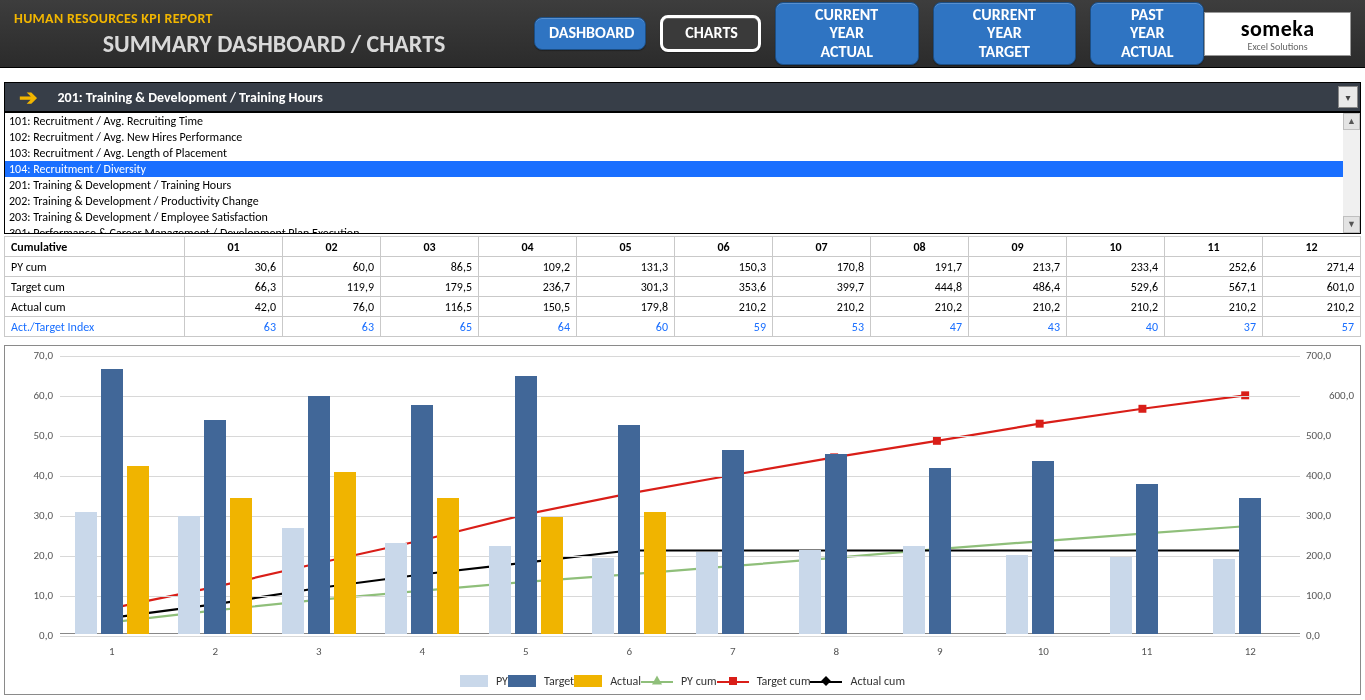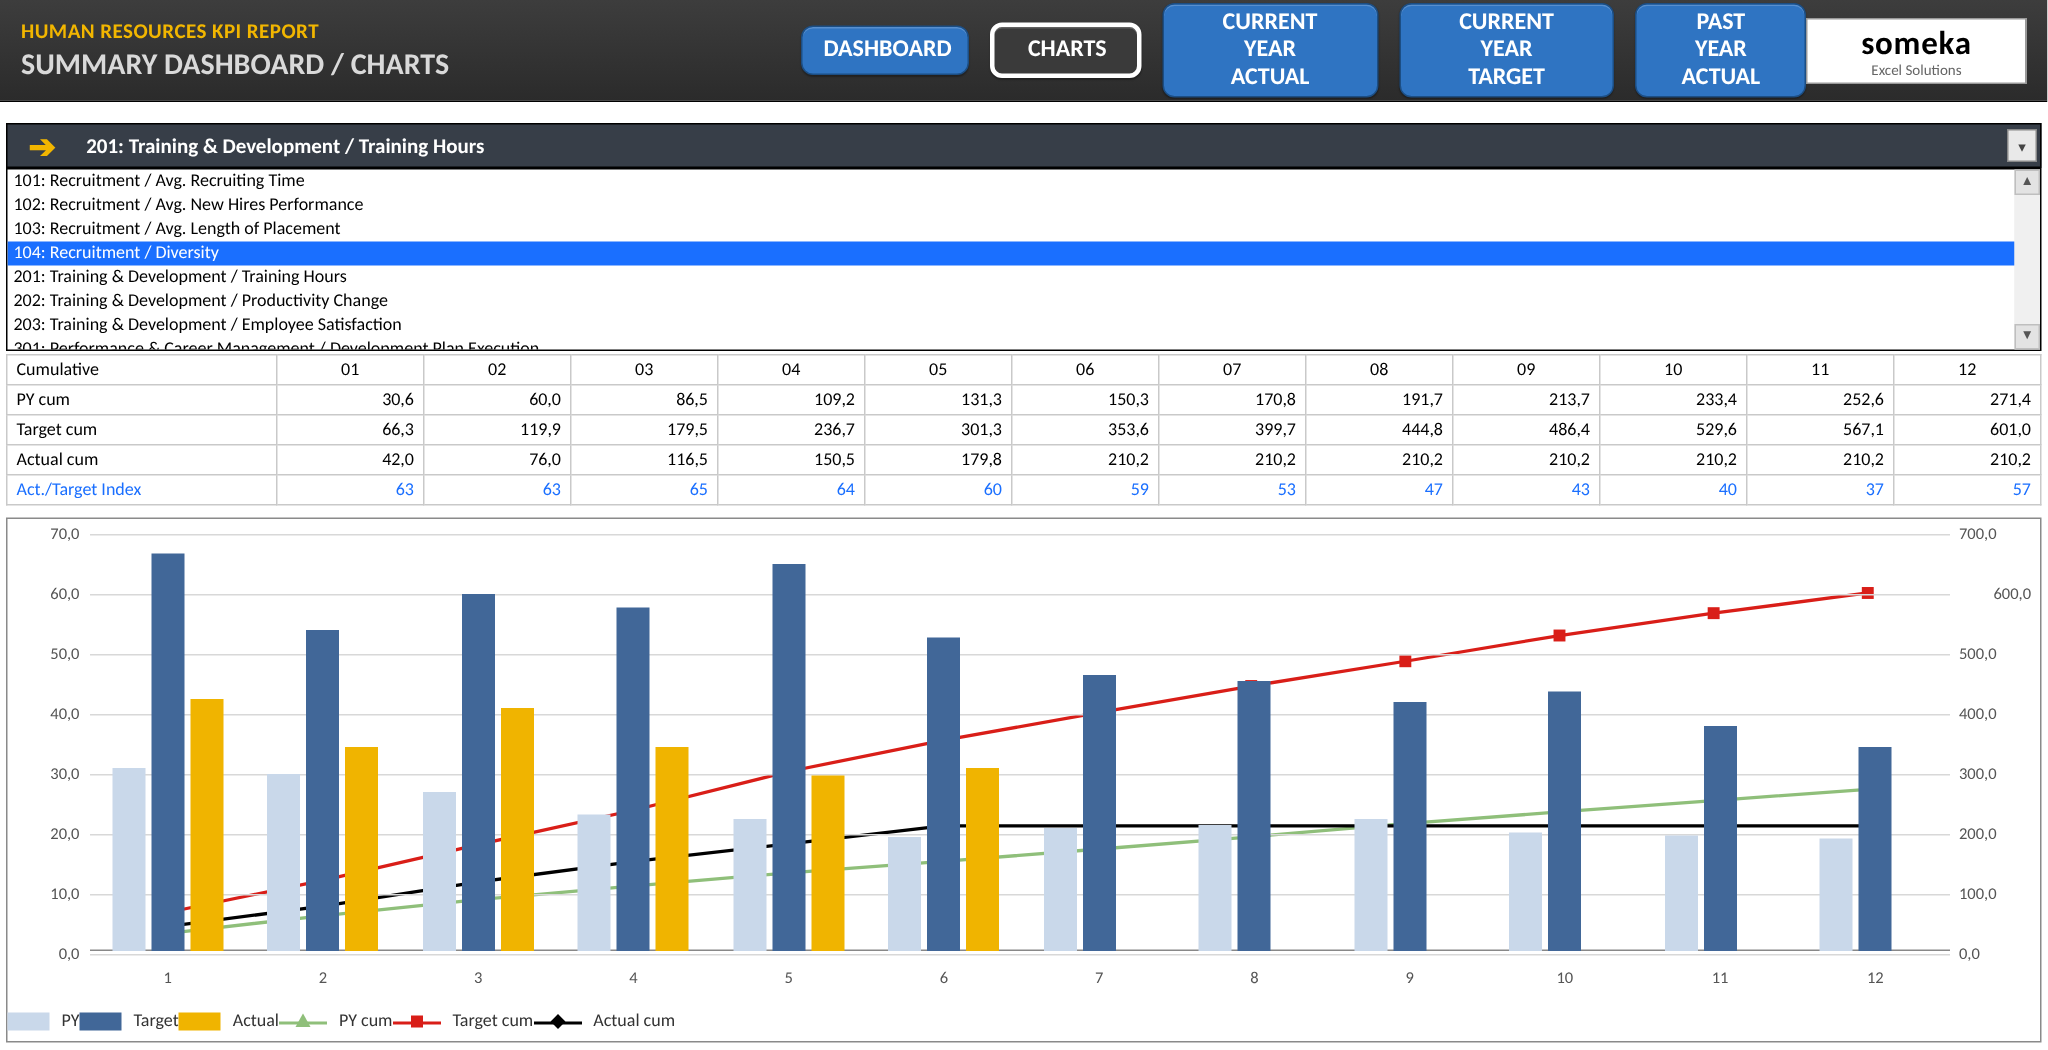--- a/index.html
+++ b/index.html
@@ -4,21 +4,21 @@
 <style>
   * { box-sizing: border-box; margin: 0; padding: 0; }
   body { font-family: Calibri, Arial, sans-serif; font-size: 12px; background: #fff; width: 1365px; }
   .header {
     background: linear-gradient(#3d3d3d, #2b2b2b);
     height: 68px; display: flex; align-items: center; padding: 0 14px 0 14px;
     border-bottom: 1px solid #000;
   }
   .titles { flex: 0 0 520px; }
   .title1 { color: #f2b600; font-weight: 700; font-size: 14px; letter-spacing: .3px; }
-  .title2 { color: #d9d9d9; font-weight: 700; font-size: 20px; margin-top: 2px; }
+  .title2 { color: #d9d9d9; font-weight: 700; font-size: 24px; margin-top: 2px; text-align: center; }
   .navbtns { display: flex; gap: 14px; align-items: center; }
   .navbtn {
     background: #2f74c2; color: #fff; font-weight: 700; font-size: 16px;
     padding: 6px 14px; border-radius: 8px; border: 1px solid #1c4e84;
     text-align: center; line-height: 1.15; min-width: 98px; cursor: pointer;
     box-shadow: 0 1px 1px rgba(0,0,0,.3), inset 0 1px 0 rgba(255,255,255,.2);
   }
   .navbtn.two { padding: 3px 22px; }
   .navbtn.active {
     background: #3a3a3a; color: #fff; border: 3px solid #fff; padding: 6px 22px;
@@ -53,21 +53,21 @@
   .scrollbar .track { flex:1; background:#f0f0f0; }
 
   table.data {
     border-collapse: collapse; width: calc(100% - 8px); margin: 2px 4px 0 4px;
     table-layout: fixed;
   }
   table.data th, table.data td {
     border: 1px solid #c9c9c9; padding: 2px 6px; font-size: 12px; height: 20px;
     text-align: right; background:#fff;
   }
-  table.data th { font-weight:400; text-align:center; }
+  table.data th { font-weight:700; text-align:center; }
   table.data td.rowh { text-align:left; font-weight:400; }
   table.data tr.head th:first-child { text-align:left; }
   table.data tr.idx td { color:#1a6fff; }
   table.data td.rowh.idxh { color:#1a6fff; }
 
   .chart-wrap {
     margin: 8px 4px 4px 4px; border:1px solid #8a8a8a; height: 350px;
     position: relative; background:#fff;
   }
   .plot {
@@ -78,21 +78,21 @@
   .ylab2 { right:6px; text-align:left; width:48px; }
   .xlab { position:absolute; bottom:36px; font-size:11px; color:#555; transform:translateX(-50%); }
   .grid { position:absolute; left:0; right:0; height:0; border-top:1px solid #d8d8d8; }
   .axis-x { position:absolute; left:0; right:0; bottom:0; height:0; border-top:1px solid #888; }
   .bar { position:absolute; bottom:0; }
   .bar.py { background:#c9d8ea; }
   .bar.tg { background:#416798; }
   .bar.ac { background:#f0b400; }
   svg.lines { position:absolute; left:0; top:0; width:100%; height:100%; overflow:visible; }
   .legend { position:absolute; left:0; right:0; bottom:6px; display:flex; 
-    justify-content:flex-start; font-size:12px; color:#333; }
+    justify-content:center; font-size:12px; color:#333; }
   .legend .lg { display:flex; align-items:center; gap:8px; }
   .sw { width:28px; height:12px; }
   .sw.py { background:#c9d8ea; }
   .sw.tg { background:#416798; }
   .sw.ac { background:#f0b400; }
   .swline { width:32px; height:0; position:relative; }
   .swline:before{content:""; position:absolute; left:0; right:0; top:50%; border-top:2px solid; }
   .swline.pyc:before{ border-color:#8fbf7a; }
   .swline.tgc:before{ border-color:#d91e18; }
   .swline.acc:before{ border-color:#000; }

